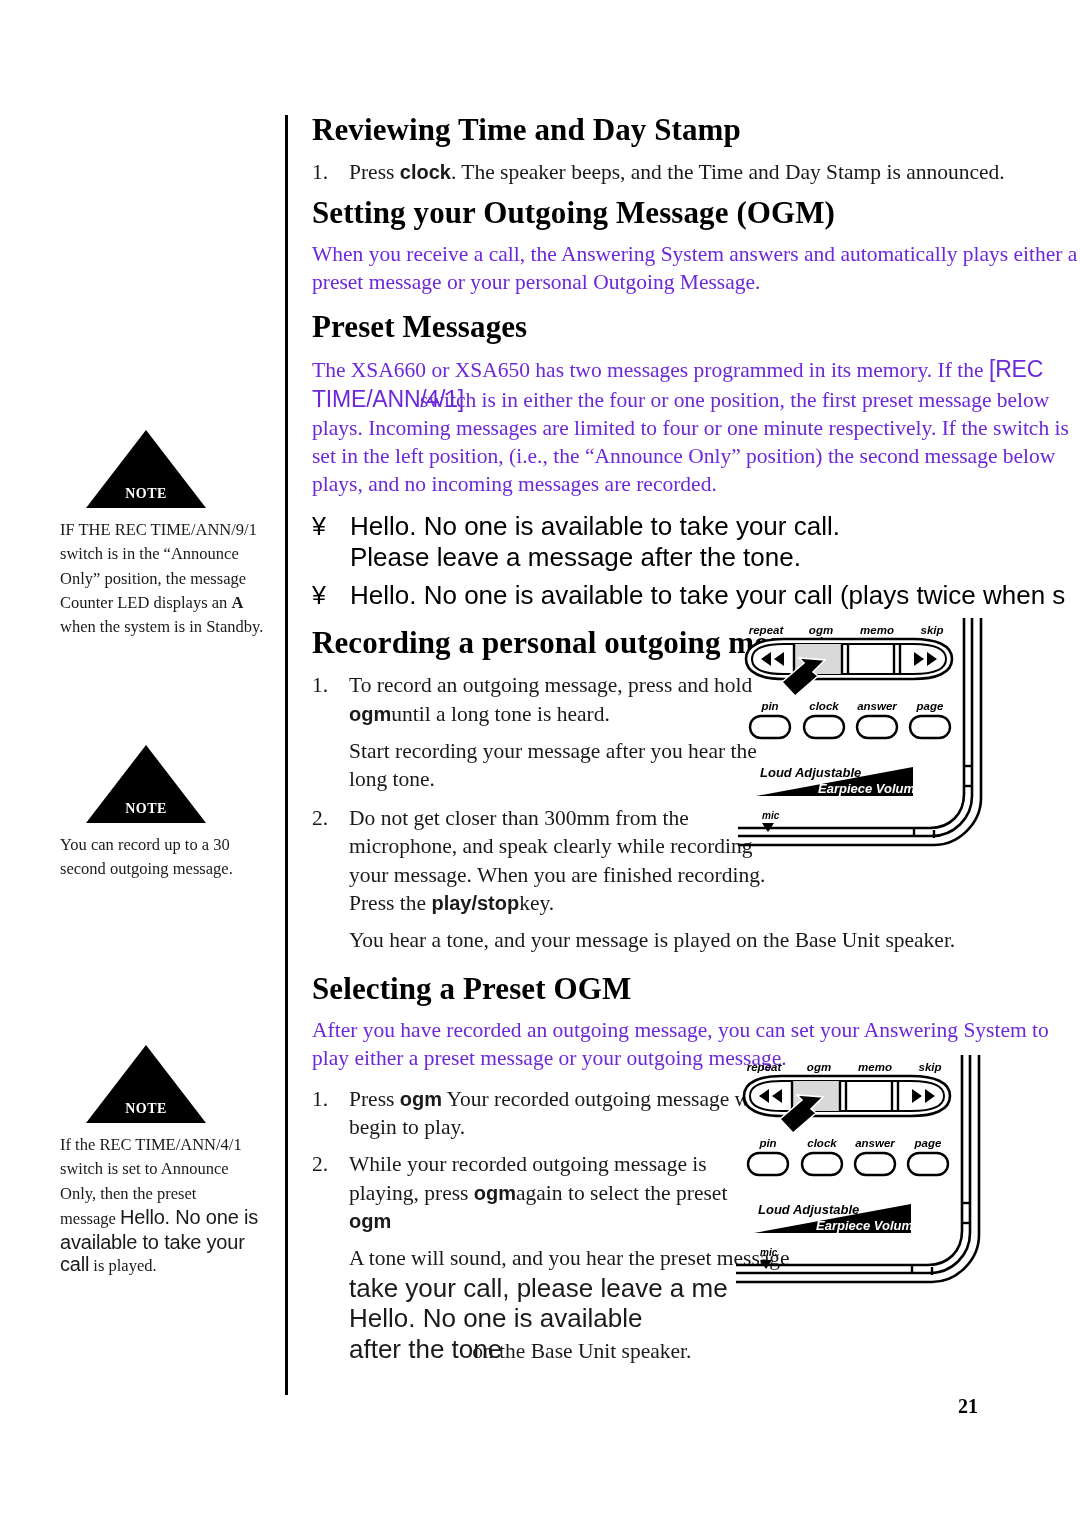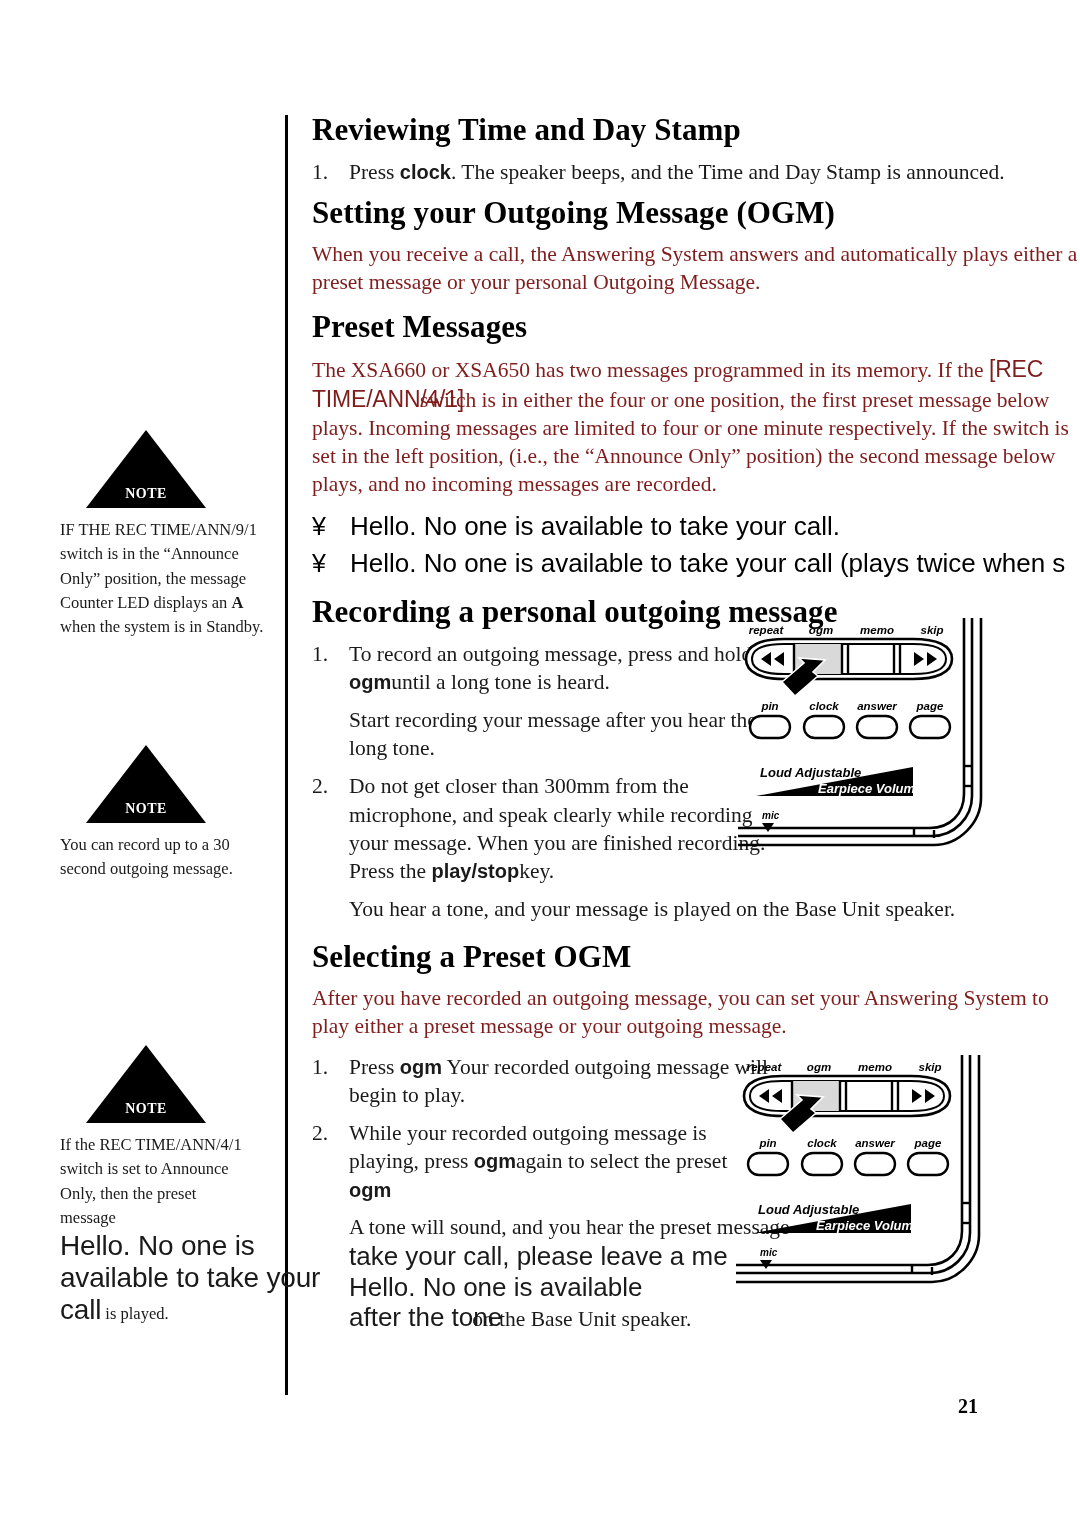--- a/index.html
+++ b/index.html
@@ -71,21 +71,21 @@
   }
   .note-text b { font-weight: bold; }
 
   .note-pos-1 { position: absolute; left: 0; top: 0;   width: 215px; }
   .note-pos-2 { position: absolute; left: 0; top: 315px; width: 215px; }
   .note-pos-3 { position: absolute; left: 0; top: 615px; width: 215px; }
 
   
   .note-quote-big {
     font-family: "Liberation Sans", sans-serif;
-    font-size: 28px;
+    font-size: 20px;
     line-height: 1.12;
     letter-spacing: -0.2px;
     white-space: nowrap;
   }
   .note-inline-wrap { position: relative; }
 
   
   .main {
     position: absolute;
     left: 312px;
@@ -97,21 +97,21 @@
     font-weight: bold;
     font-size: 31px;
     margin: 0 0 10px 0;
     letter-spacing: 0.1px;
   }
   p.body {
     font-family: "Liberation Serif", serif;
     font-size: 21.5px;
     line-height: 1.30;
     margin: 0 0 12px 0;
-    color: #7f1d1d;
+    color: #6d28d9;
   }
   .kb {
     font-family: "Liberation Sans", sans-serif;
     font-weight: bold;
     font-size: 20px;
   }
 
   
   .step {
     position: relative;
@@ -252,20 +252,21 @@
 
     <p class="body">When you receive a call, the Answering System answers and automatically plays either a preset message or your personal Outgoing Message.</p>
 
     <h2 class="head">Preset Messages</h2>
 
     <p class="body"><span>The XSA660 or XSA650 has two messages programmed in its memory. If the </span><span class="overlap-brk">[REC TIME/ANN/4/1]</span><span>switch is in either the four or one position, the first preset message below plays. Incoming messages are limited to four or one minute respectively. If the switch is set in the left position, (i.e., the “Announce Only” position) the second message below plays, and no incoming messages are recorded.</span></p>
 
     <div class="bullet-line">
       <span class="bul">¥</span>
       <div>Hello. No one is available to take your call.</div>
+      <div>Please leave a message after the tone.</div>
     </div>
 
     <div class="bullet-line">
       <span class="bul">¥</span>
       <div>Hello. No one is available to take your call (plays twice when s</div>
     </div>
 
     <h2 class="head" style="margin-top:14px">Recording a personal outgoing message</h2>
 
     <div class="step narrow">

